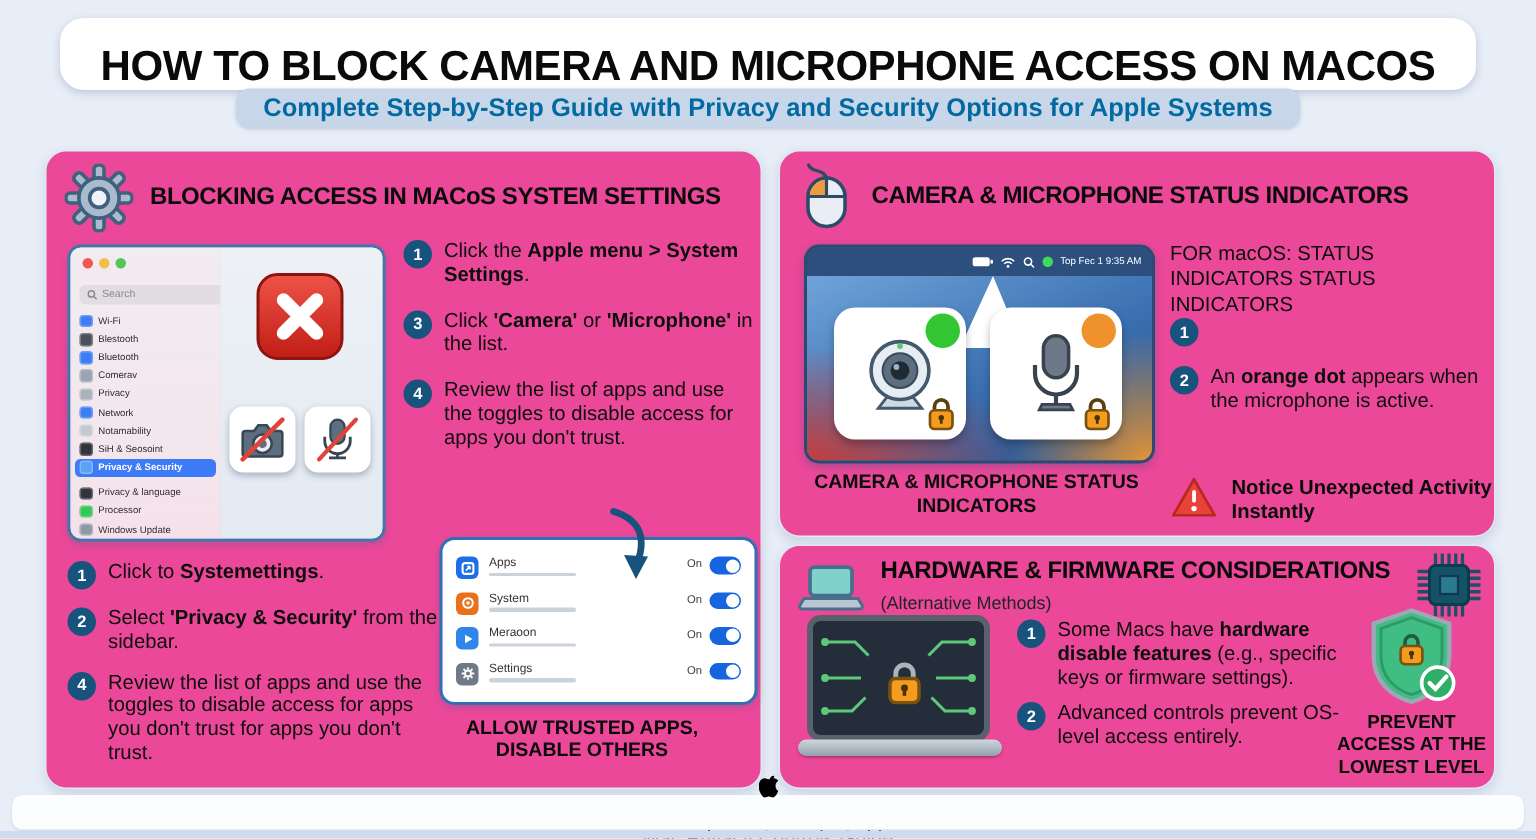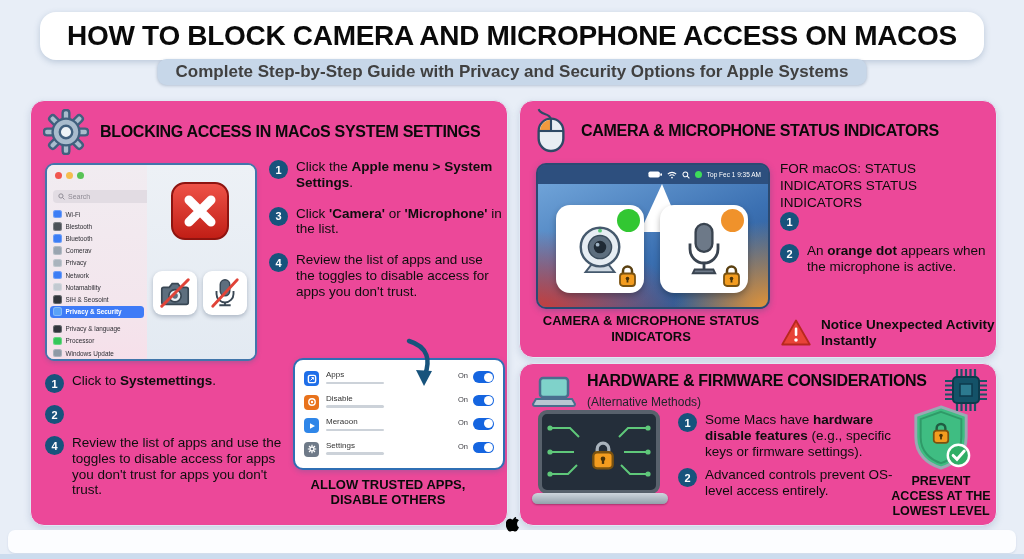--- a/index.html
+++ b/index.html
@@ -9,28 +9,28 @@
     font-family:"Liberation Sans",sans-serif;
     color:#101010;
   }
   .abs{position:absolute;}
   b{font-weight:700;}
 
   
   .header-box{
     left:40px;top:12px;width:944px;height:48px;background:#ffffff;
     border-radius:16px;box-shadow:0 2px 6px rgba(70,100,140,.28);
-    display:flex;align-items:center;justify-content:center;
+    display:flex;align-items:flex-end;justify-content:center;
   }
   .header-title{font-size:28px;font-weight:700;letter-spacing:-.3px;color:#0a0a0a;white-space:nowrap;}
   .subtitle-pill{
     left:50%;transform:translateX(-50%);top:59px;height:26px;
     background:#c7d7e9;border-radius:9px;padding:0 18px;
     display:flex;align-items:center;box-shadow:0 1px 3px rgba(40,70,110,.25);
-    font-size:17px;font-weight:700;color:#404040;white-space:nowrap;
+    font-size:17px;font-weight:700;color:#0369a1;white-space:nowrap;
   }
 
   
   .panel{background:#ec4899;border:1px solid #dfe8f3;border-radius:14px;
          box-shadow:0 3px 7px rgba(90,120,160,.22);}
   .p-settings{left:30px;top:100px;width:476px;height:424px;}
   .p-indicators{left:519px;top:100px;width:476px;height:256px;}
   .p-hardware{left:519px;top:363px;width:476px;height:161px;}
   .p-head{left:12px;top:8px;display:flex;align-items:center;gap:11px;}
   .p-title{font-size:16px;font-weight:700;letter-spacing:-.3px;color:#0a0a0a;white-space:nowrap;}
@@ -109,21 +109,21 @@
   .bubble{position:absolute;left:98px;top:19px;z-index:1;}
   .ind-card{position:absolute;top:40px;width:88px;height:88px;background:#fff;border-radius:14px;
             box-shadow:0 3px 6px rgba(0,0,0,.28);z-index:2;display:flex;align-items:center;justify-content:center;}
   .cam-card{left:18px;} .mic-card{left:122px;}
   .st-dot{position:absolute;width:23px;height:23px;border-radius:50%;right:4px;top:4px;}
   .dot-green{background:#32c732;} .dot-orange{background:#f0922b;}
   .card-lock{position:absolute;right:6px;bottom:5px;}
   .screen-cap{left:16px;top:212px;width:230px;text-align:center;
               font-size:13px;font-weight:700;line-height:1.2;color:#0b0b0b;}
   .ind-head{left:260px;top:60px;width:214px;font-size:13.5px;font-weight:400;line-height:1.25;color:#0c0c0c;}
-  .warn-row{left:260px;top:216px;width:216px;display:flex;align-items:center;gap:9px;}
+  .warn-row{left:260px;top:216px;width:216px;display:flex;gap:9px;}
   .warn-text{font-size:13.5px;font-weight:700;line-height:1.18;color:#0c0c0c;}
 
   
   .chip{right:8px;top:4px;}
   .laptop-illu{left:12px;top:46px;width:136px;height:100px;}
   .lscreen{position:absolute;left:6px;top:0;width:122px;height:84px;background:#242e3a;
            border:4px solid #58616c;border-radius:9px;box-sizing:border-box;}
   .lbase{position:absolute;left:0;top:83px;width:136px;height:11px;border-radius:6px;
          background:linear-gradient(#cfd6dd,#93a0ab);box-shadow:0 1px 2px rgba(0,0,0,.3);}
   .llock{position:absolute;left:48px;top:26px;}
@@ -282,20 +282,21 @@
     </div>
 
 
   <div class="abs steps" style="left:14px;top:272px;width:248px;gap:11px;">
       <div class="step">
         <span class="stepnum">1</span>
         <span class="steptext">Click to <b>Systemettings</b>.</span>
       </div>
       <div class="step">
         <span class="stepnum">2</span>
+        <span class="steptext">Select <b>'Privacy &amp; Security'</b> from the sidebar.</span>
       </div>
       <div class="step">
         <span class="stepnum">4</span>
         <span class="steptext">Review the list of apps and use the toggles to disable access for apps you don't trust for apps you don't trust.</span>
       </div>
     </div>
 
   <div class="abs toggle-card">
       <div class="t-row">
         <span class="t-ic" style="background:#1e6ee8">
@@ -314,21 +315,21 @@
         </span>
       </div>
       <div class="t-row">
         <span class="t-ic" style="background:#e8721c">
           <svg viewBox="0 0 10 10">
             <circle cx="5" cy="5" r="3.2" fill="none" stroke="#fff" stroke-width="1.4"></circle>
             <circle cx="5" cy="5" r="1.2" fill="#fff"></circle>
           </svg>
         </span>
         <span class="t-col">
-          <span class="t-label">Disable</span>
+          <span class="t-label">System</span>
           <span class="t-line"></span>
         </span>
         <span class="t-on">On</span>
         <span class="t-switch">
           <span class="t-knob"></span>
         </span>
       </div>
       <div class="t-row">
         <span class="t-ic" style="background:#2f86e8">
           <svg viewBox="0 0 10 10">

